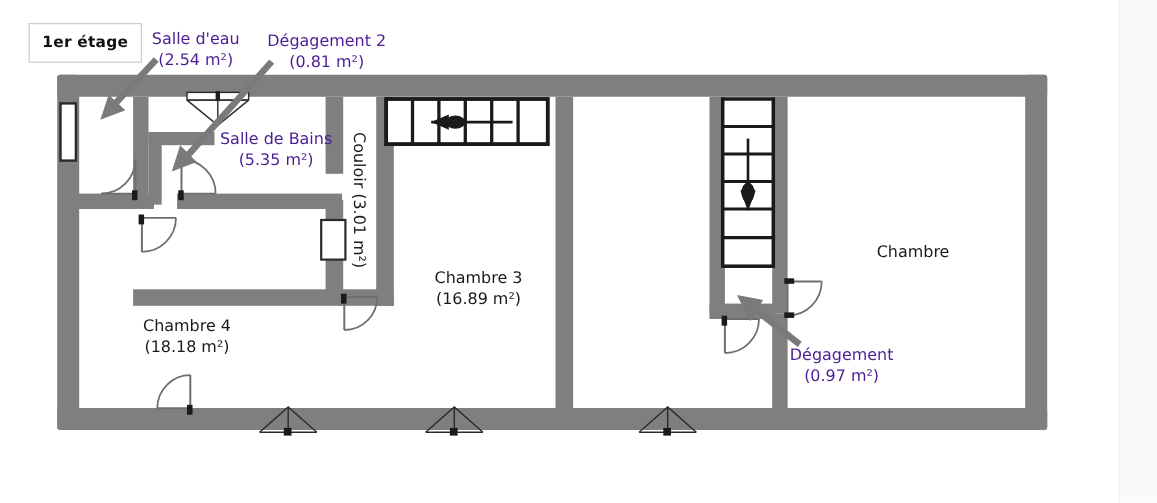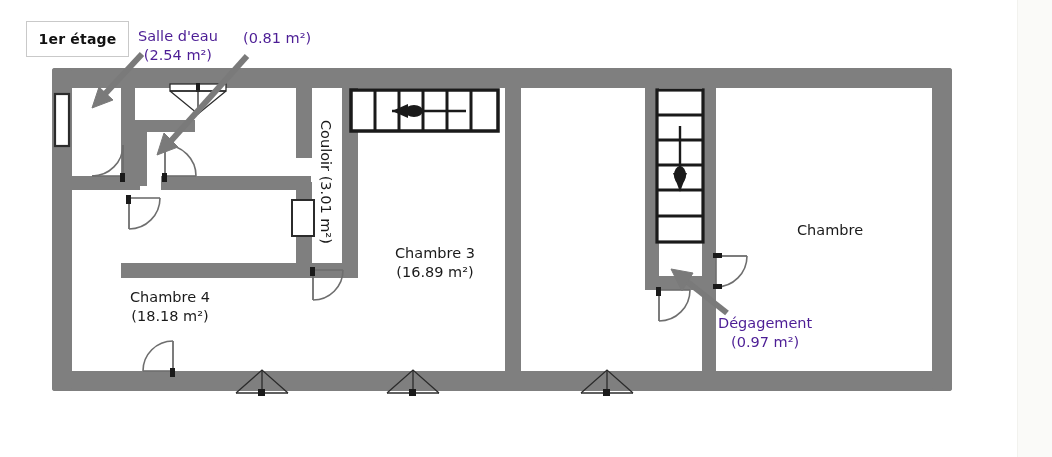--- a/index.html
+++ b/index.html
@@ -264,23 +264,28 @@
   </svg>
 
   <div class="floor-badge">1er étage</div>
 
   <div class="lead-label ta-c" style="left:138px; top:27px;">
     <span class="nm">Salle d'eau</span>
     <span class="ar">(2.54 m²)</span>
   </div>
 
   <div class="lead-label ta-c" style="left:243px; top:29px;">
+    <span class="nm">Dégagement 2</span>
     <span class="ar">(0.81 m²)</span>
   </div>
 
+  <div class="lead-label ta-c" style="left:200px; top:118px;">
+    <span class="nm">Salle de Bains</span>
+    <span class="ar">(5.35 m²)</span>
+  </div>
 
   <div class="lead-label ta-c" style="left:718px; top:314px;">
     <span class="nm">Dégagement</span>
     <span class="ar">(0.97 m²)</span>
   </div>
 
   <div class="room-label vertical" style="left:316px; top:120px;">Couloir (3.01 m²)</div>
 
 
   <div class="room-label" style="left:130px; top:288px;">

